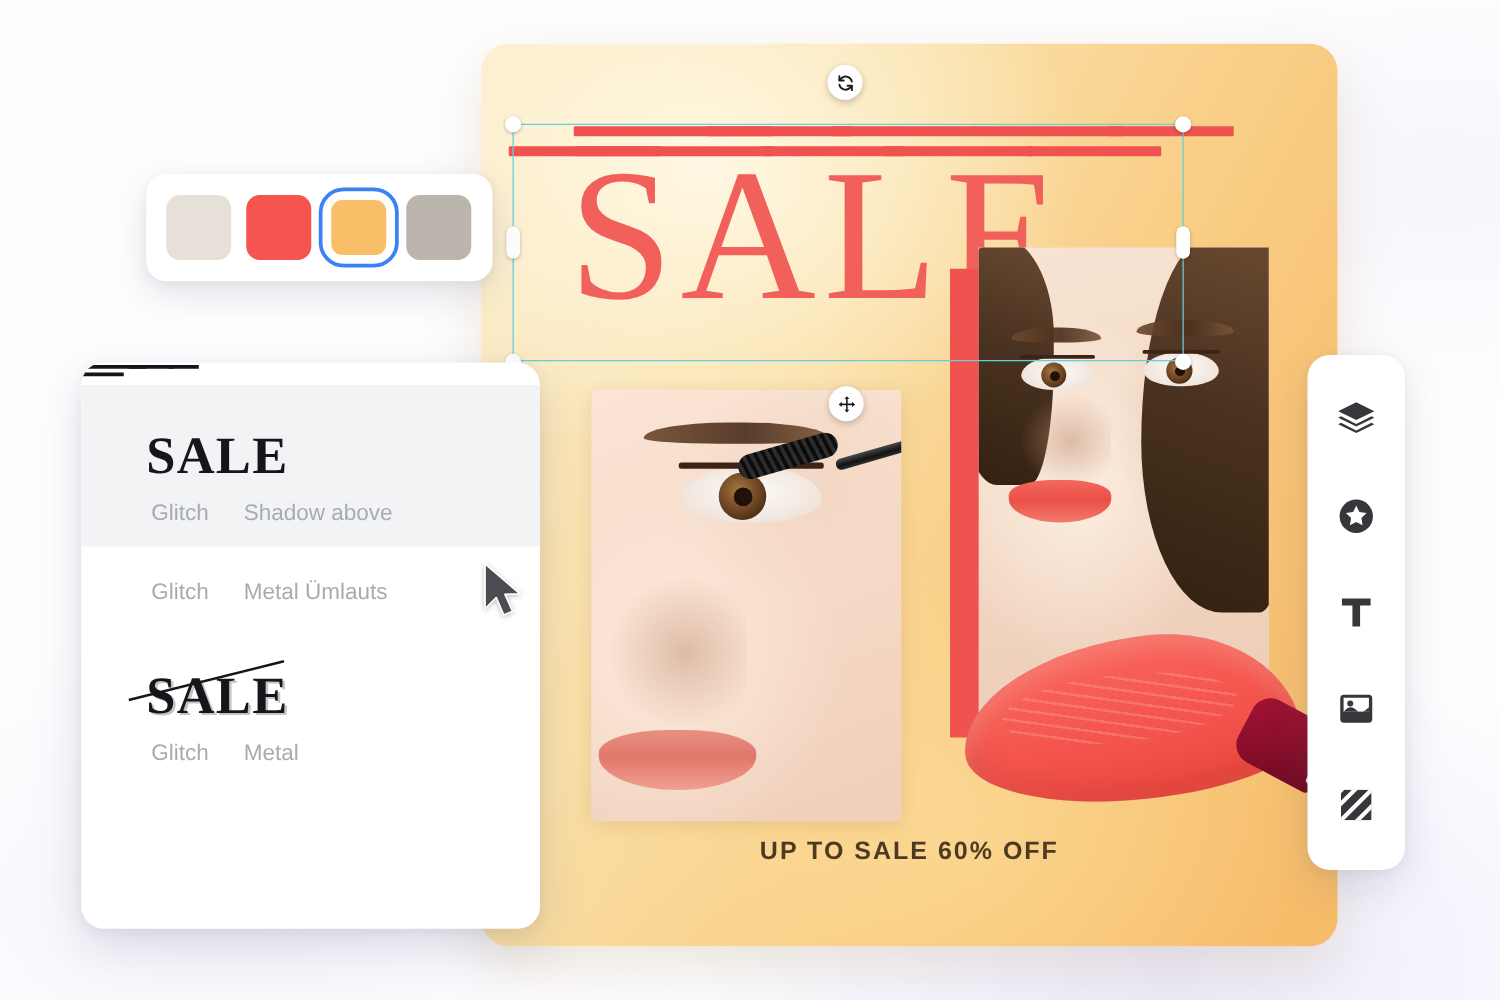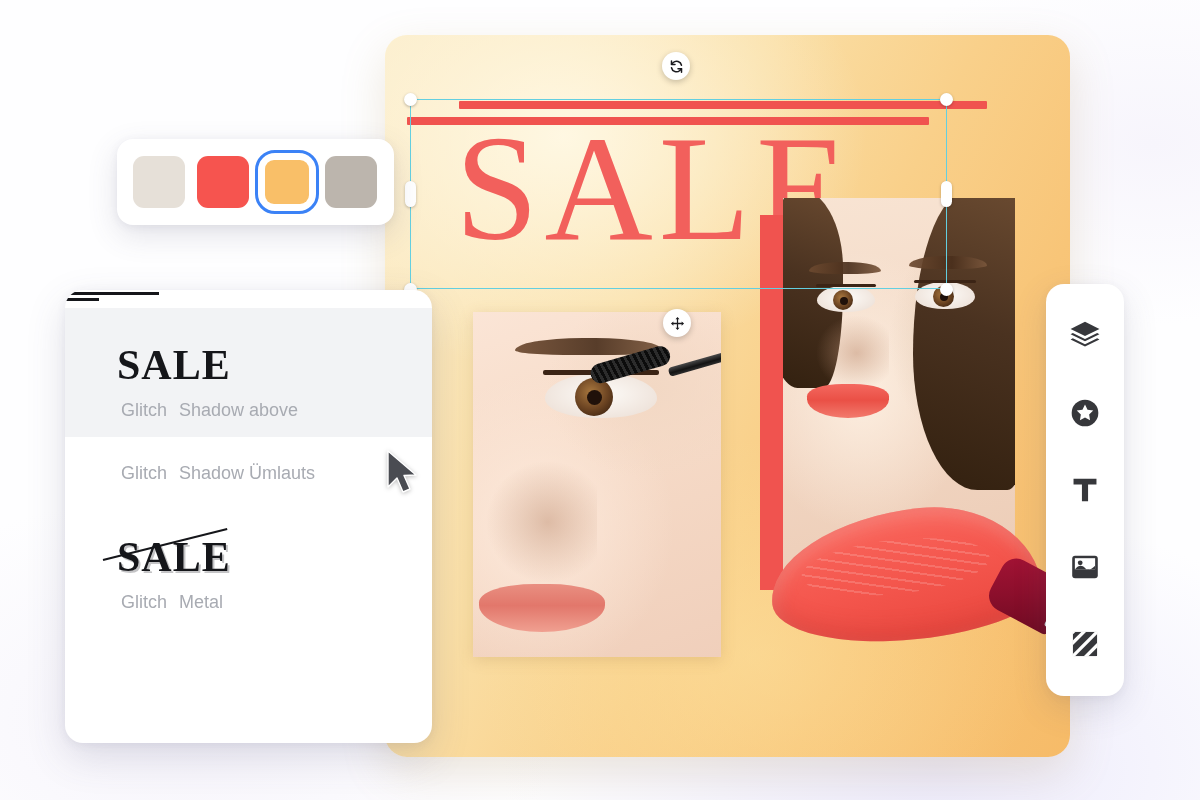--- a/index.html
+++ b/index.html
@@ -262,21 +262,21 @@
     position: relative;
     padding: 12px 24px 16px 24px;
   }
   .effect-row.active { background: #f2f3f5; }
   .effect-preview {
     height: 66px;
     display: flex; align-items: flex-end;
     padding-left: 28px;
   }
   .effect-meta {
-    display: flex; gap: 12px;
+    display: flex; gap: 28px;
     padding-left: 32px;
     margin-top: 14px;
     font-size: 18px;
     color: #a8abb2;
     font-family: "Liberation Sans", sans-serif;
   }
   .eff-word {
     position: relative;
     font-family: "Liberation Serif", "DejaVu Serif", serif;
     font-size: 42px;
@@ -384,20 +384,21 @@
     <div class="wand-brush" style="left:118px; top:54px; width:82px; transform: rotate(-16deg);"></div>
     <div class="wand-handle" style="left:196px; top:56px; width:62px; transform: rotate(-16deg);"></div>
   </div>
 
   <div id="lipstick-smear"></div>
   <div id="lipstick-bullet">
     <div class="tip"></div>
     <div class="tube"></div>
   </div>
 
+  <div id="artboard-caption">UP TO SALE 60% OFF</div>
 </div>
 
 <div id="selection-box"></div>
 <div class="handle-dot" style="left:404px;  top:93px;"></div>
 <div class="handle-dot" style="left:940px;  top:93px;"></div>
 <div class="handle-dot" style="left:404px;  top:283px;"></div>
 <div class="handle-dot" style="left:940px;  top:283px;"></div>
 <div class="handle-pill" style="left:405px;  top:181px;"></div>
 <div class="handle-pill" style="left:941px;  top:181px;"></div>
 
@@ -448,21 +449,21 @@
     </div>
     <div class="effect-meta">
       <span>Glitch</span>
       <span>Shadow above</span>
     </div>
   </div>
 
   <div class="effect-row">
     <div class="effect-meta">
       <span>Glitch</span>
-      <span>Shadow Ümlauts</span>
+      <span>Metal Ümlauts</span>
     </div>
   </div>
 
   <div class="effect-row">
     <div class="effect-preview">
       <div class="eff-word strike shadowed">SALE</div>
     </div>
     <div class="effect-meta">
       <span>Glitch</span>
       <span>Metal</span>

